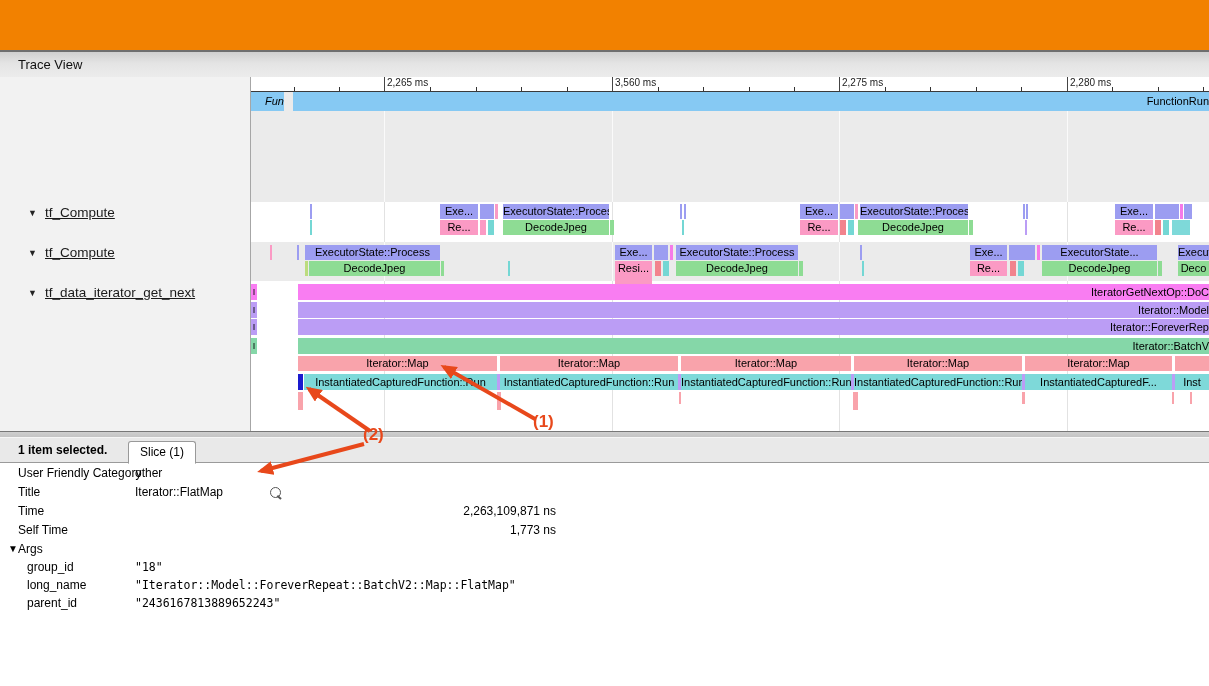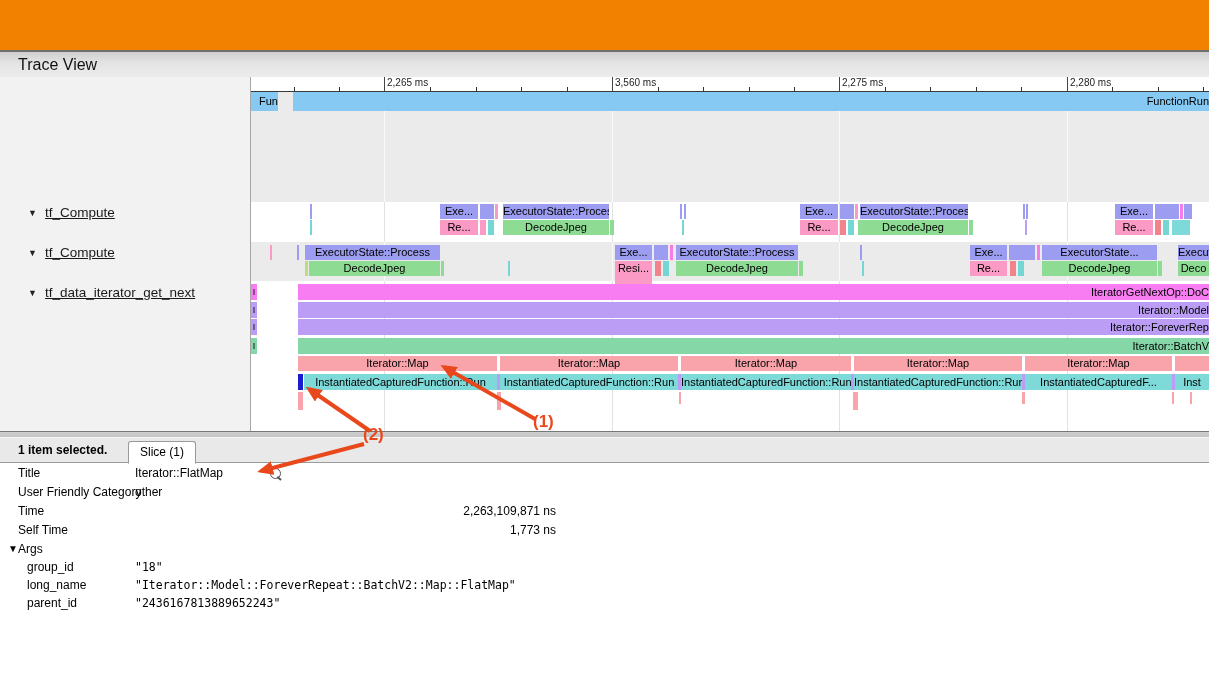--- a/index.html
+++ b/index.html
@@ -4,38 +4,38 @@
 <style>
   html,body{margin:0;padding:0;background:#fff;}
   #stage{position:relative;width:1209px;height:686px;overflow:hidden;background:#fff;
          font-family:"Liberation Sans",sans-serif;}
   .abs{position:absolute;}
   
   #orange-bar{left:0;top:0;width:1209px;height:50px;}
   #tv-border{left:0;top:50px;width:1209px;height:2px;background:#6e6e6e;}
   #traceview-bar{left:0;top:52px;width:1209px;height:25px;
      background:linear-gradient(180deg,#cfcfcf 0,#e4e4e4 45%,#ececec 100%);
-     font-size:16px;color:#111;line-height:25px;}
+     font-size:13px;color:#111;line-height:25px;}
   #traceview-bar span{margin-left:18px;}
   
   #left-panel{left:0;top:77px;width:250px;height:355px;background:#f2f2f2;border-right:1px solid #a6a6a6;}
   .group-row{position:absolute;left:0;width:250px;height:20px;line-height:20px;font-size:13.5px;color:#1a1a1a;cursor:default;}
   .group-row .tri{position:absolute;left:28px;top:0;font-size:9px;color:#222;}
   .group-row .glabel{position:absolute;left:45px;top:0;white-space:nowrap;text-decoration:underline;}
   
   #ruler{left:251px;top:77px;width:958px;height:14px;background:#fff;border-bottom:1px solid #3a3a3a;}
   .tick-minor{position:absolute;bottom:0;width:1px;height:4px;background:#333;}
   .tick-major{position:absolute;top:0;width:1px;height:14px;background:#444;}
   .tick-label{position:absolute;top:0;font-size:10px;color:#222;white-space:nowrap;}
   
   .zone{position:absolute;left:251px;width:958px;}
   .gridline{position:absolute;top:0;width:1px;height:100%;}
   
   .slice{position:absolute;overflow:hidden;white-space:nowrap;font-size:11px;color:#000;text-align:center;}
-  .slice.al{text-align:center;padding-left:8px;}
+  .slice.al{text-align:center;padding-left:14px;font-style:italic;}
   .slice.ar{text-align:right;padding-right:3px;}
   .slice.chip{font-size:9px;text-align:center;}
   
   #divider{left:0;top:431px;width:1209px;height:7px;background:linear-gradient(180deg,#777 0,#777 1px,#cfcfcf 1px,#c4c4c4 6px,#f6f6f6 6px);}
   #detail-header{left:0;top:438px;width:1209px;height:25px;background:#e9e9e9;border-bottom:1px solid #9a9a9a;box-sizing:border-box;}
   #selected-count{position:absolute;left:18px;top:0;height:24px;line-height:24px;font-size:12px;font-weight:bold;color:#000;}
   #slice-tab{position:absolute;left:128px;top:3px;height:21px;width:66px;background:#fff;border:1px solid #999;
              border-bottom:1px solid #fff;border-radius:3px 3px 0 0;text-align:center;line-height:21px;font-size:12px;z-index:3;}
   #detail-body{left:0;top:464px;width:1209px;}
   .drow{position:relative;height:19px;line-height:19px;font-size:12px;color:#000;}
@@ -237,27 +237,27 @@
     </div>
 
   <div id="divider" class="abs"></div>
   <div id="detail-header" class="abs">
     <div id="selected-count">1 item selected.</div>
     <div id="slice-tab">Slice (1)</div>
   </div>
   <div id="detail-body" class="abs">
     <div id="detail-rows">
         <div class="drow">
+          <span class="dlabel">User Friendly Category</span>
+          <span class="dvalue">other</span>
+        </div>
+        <div class="drow">
           <span class="dlabel">Title</span>
           <span class="dvalue">Iterator::FlatMap</span>
           <span id="mag"></span>
-        </div>
-        <div class="drow">
-          <span class="dlabel">User Friendly Category</span>
-          <span class="dvalue">other</span>
         </div>
         <div class="drow">
           <span class="dlabel">Time</span>
           <span class="dvalue num">2,263,109,871 ns</span>
         </div>
         <div class="drow">
           <span class="dlabel">Self Time</span>
           <span class="dvalue num">1,773 ns</span>
         </div>
       </div>

